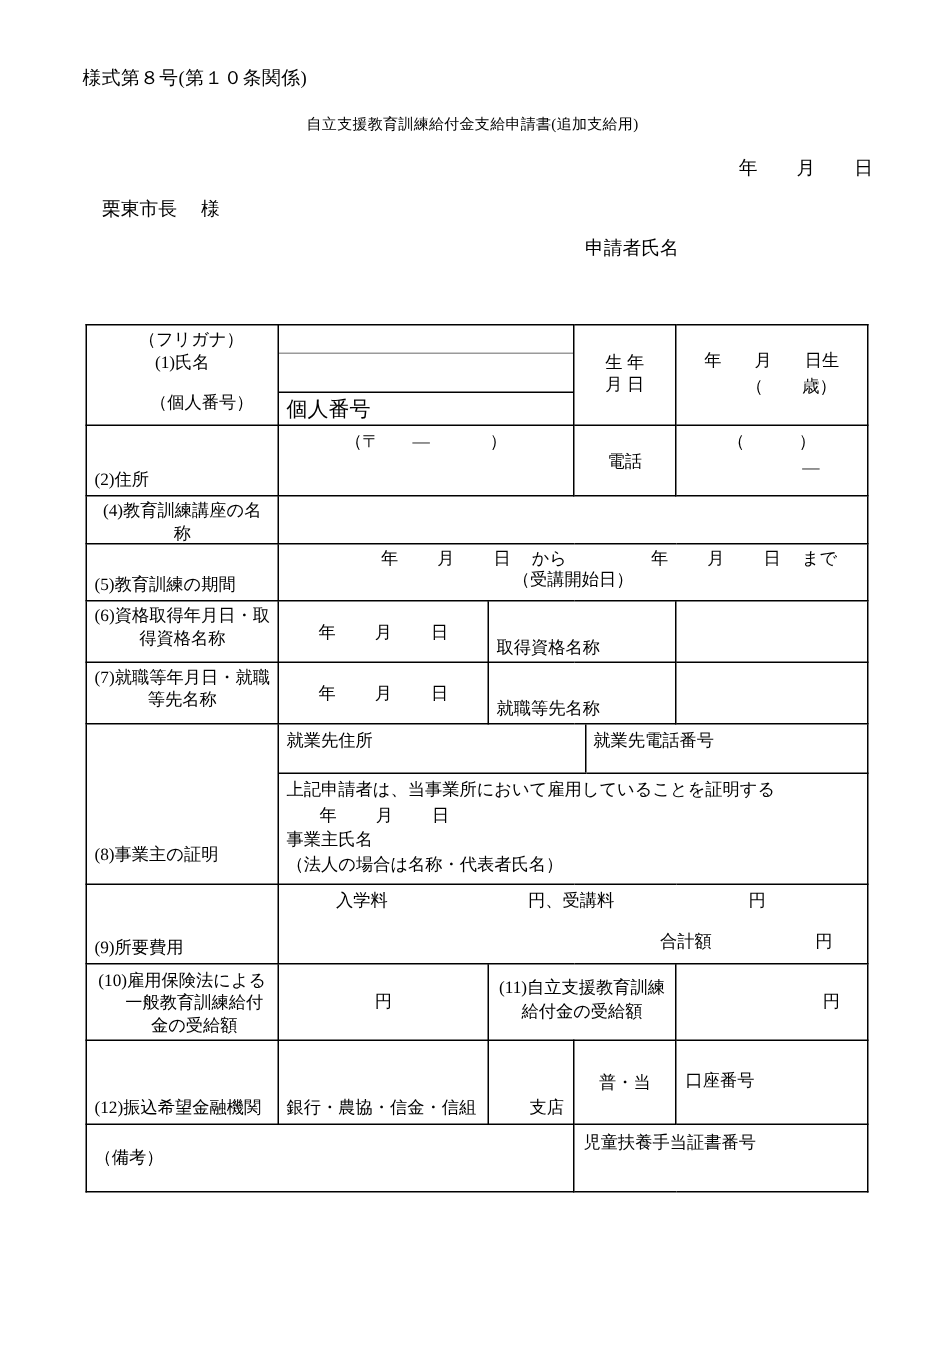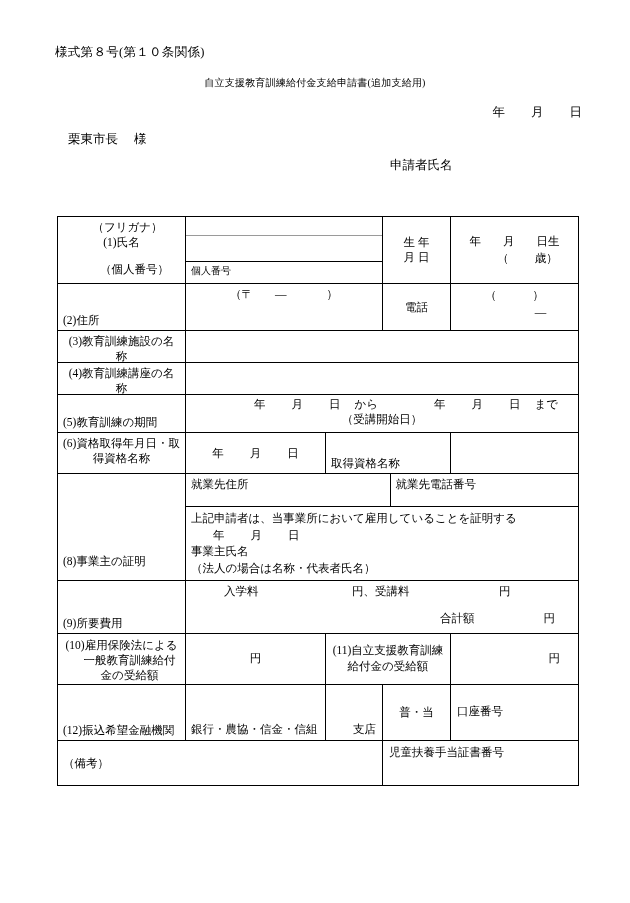--- a/index.html
+++ b/index.html
@@ -133,21 +133,21 @@
     border-top: 1px solid #9a9a9a;
   }
   .rule-dark {
     position: absolute;
     left: 0; right: 0;
     border-top: 1px solid #000000;
   }
   .mynumber-label {
     position: absolute;
     left: 5px;
-    font-size: 10px;
+    font-size: 14px;
     white-space: nowrap;
   }
 
   .ym-row {
     white-space: nowrap;
   }
 
   .birth-lines { line-height: 1.3; white-space: nowrap; }
 
   .zip { white-space: nowrap; }
@@ -315,28 +315,20 @@
               <span>（</span><span style="margin-left:36px">）</span>
             </div>
             <div style="padding-left:52px">
               <span>―</span>
             </div>
           </div>
         </div>
       </td>
     </tr>
 
-    <tr>
-      <td style="height:31px">
-        <div class="cell" style="height:31px">
-          <span class="lbl-wrap">(3)教育訓練施設の名称</span>
-        </div>
-      </td>
-      <td colspan="4" style="height:31px"></td>
-    </tr>
 
     <tr>
       <td style="height:31px">
         <div class="cell" style="height:31px">
           <span class="lbl-wrap">(4)教育訓練講座の名称</span>
         </div>
       </td>
       <td colspan="4" style="height:31px"></td>
     </tr>
 
@@ -370,20 +362,40 @@
         </div>
       </td>
       <td colspan="2" style="height:40px">
         <div class="vmid" style="height:40px">
           <span>取得資格名称</span>
         </div>
       </td>
       <td style="height:40px"></td>
     </tr>
 
+    <tr>
+      <td style="height:40px">
+        <div class="cell" style="height:40px">
+          <span class="lbl-wrap">(7)就職等年月日・就職等先名称</span>
+        </div>
+      </td>
+      <td style="height:40px">
+        <div class="vmid-c" style="height:40px">
+          <span style="white-space:nowrap">
+            <span style="margin-right:26px">年</span><span style="margin-right:26px">月</span><span>日</span>
+          </span>
+        </div>
+      </td>
+      <td colspan="2" style="height:40px">
+        <div class="vmid" style="height:40px">
+          <span>就職等先名称</span>
+        </div>
+      </td>
+      <td style="height:40px"></td>
+    </tr>
 
     <tr>
       <td style="height:97px">
         <div class="vmid" style="height:97px">
           <span class="lbl">(8)事業主の証明</span>
         </div>
       </td>
       <td colspan="4" style="height:97px;padding:0">
         <table class="sub-table">
           <colgroup>

